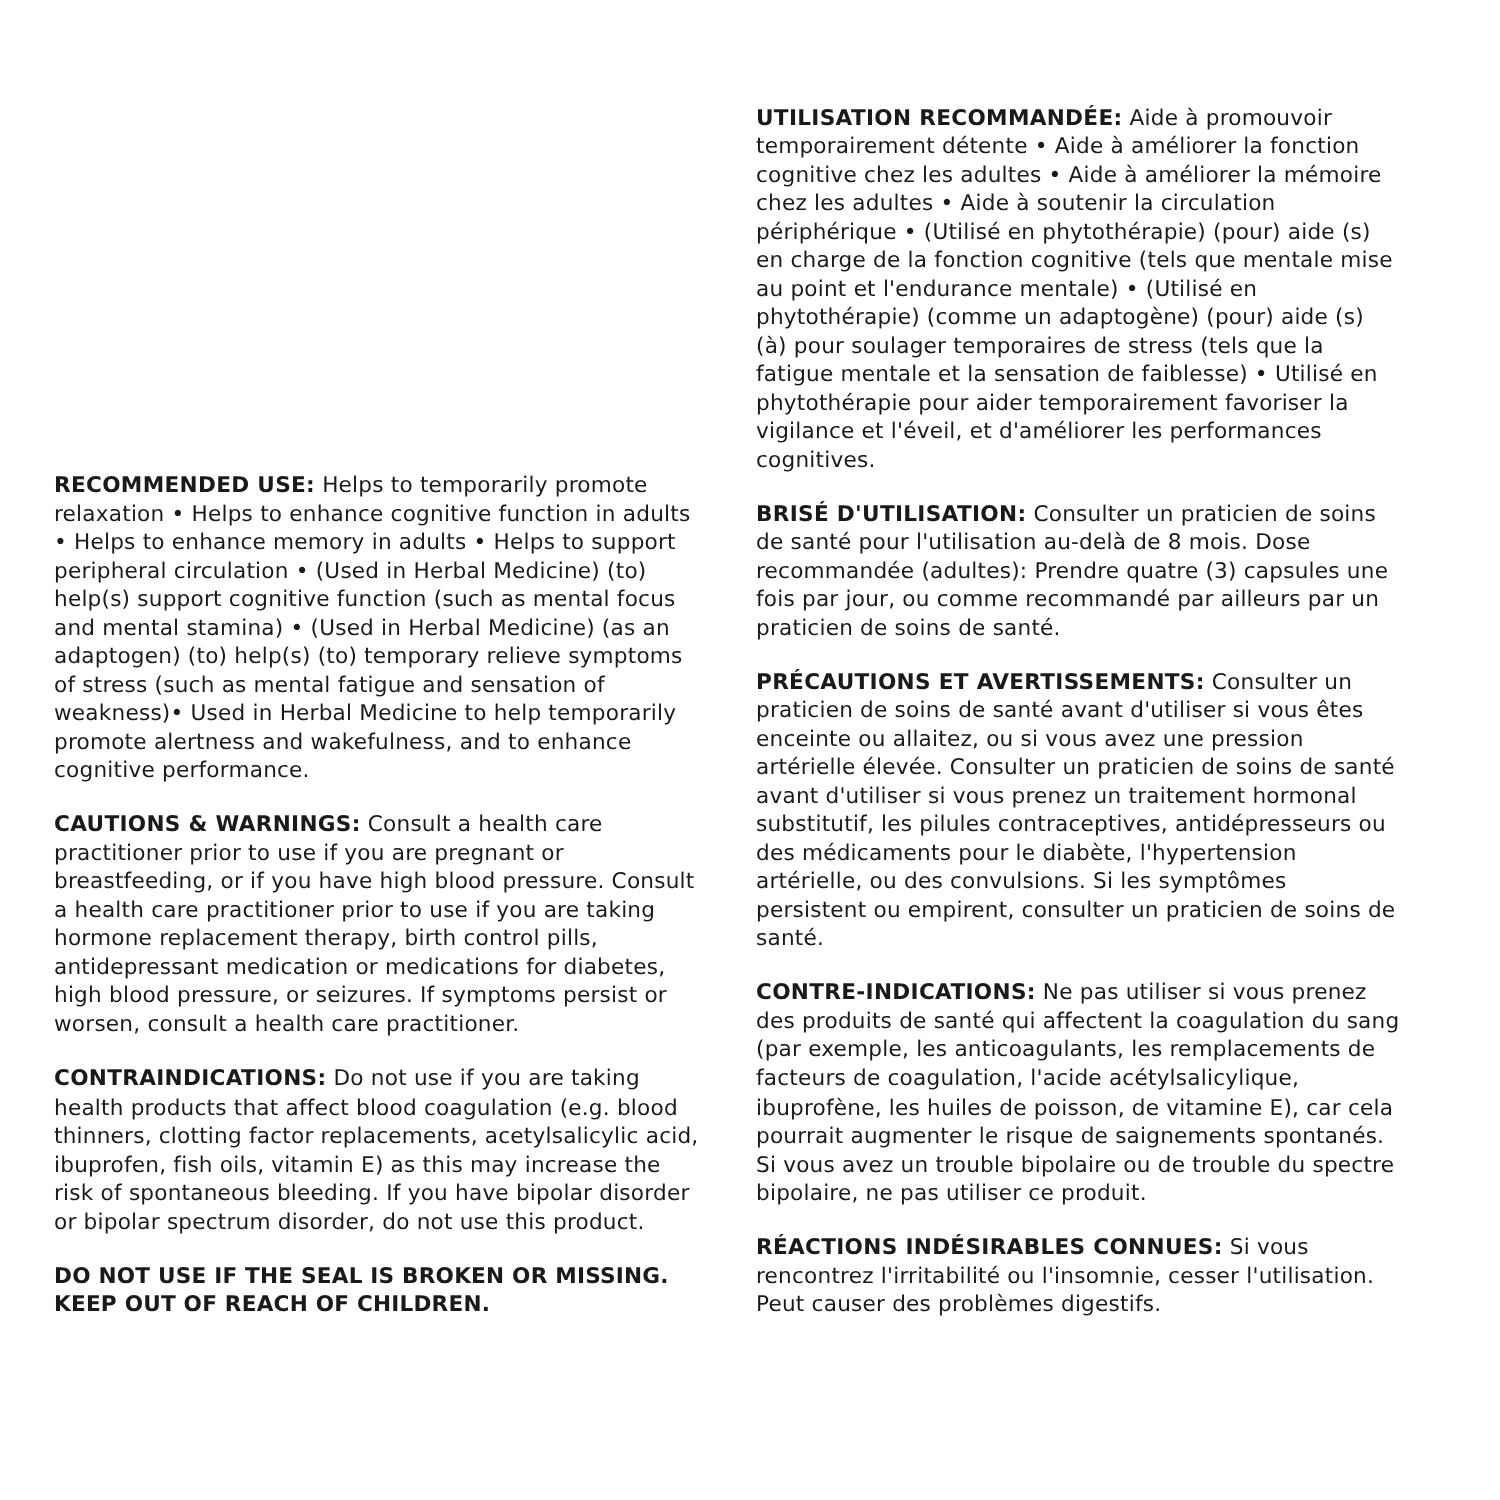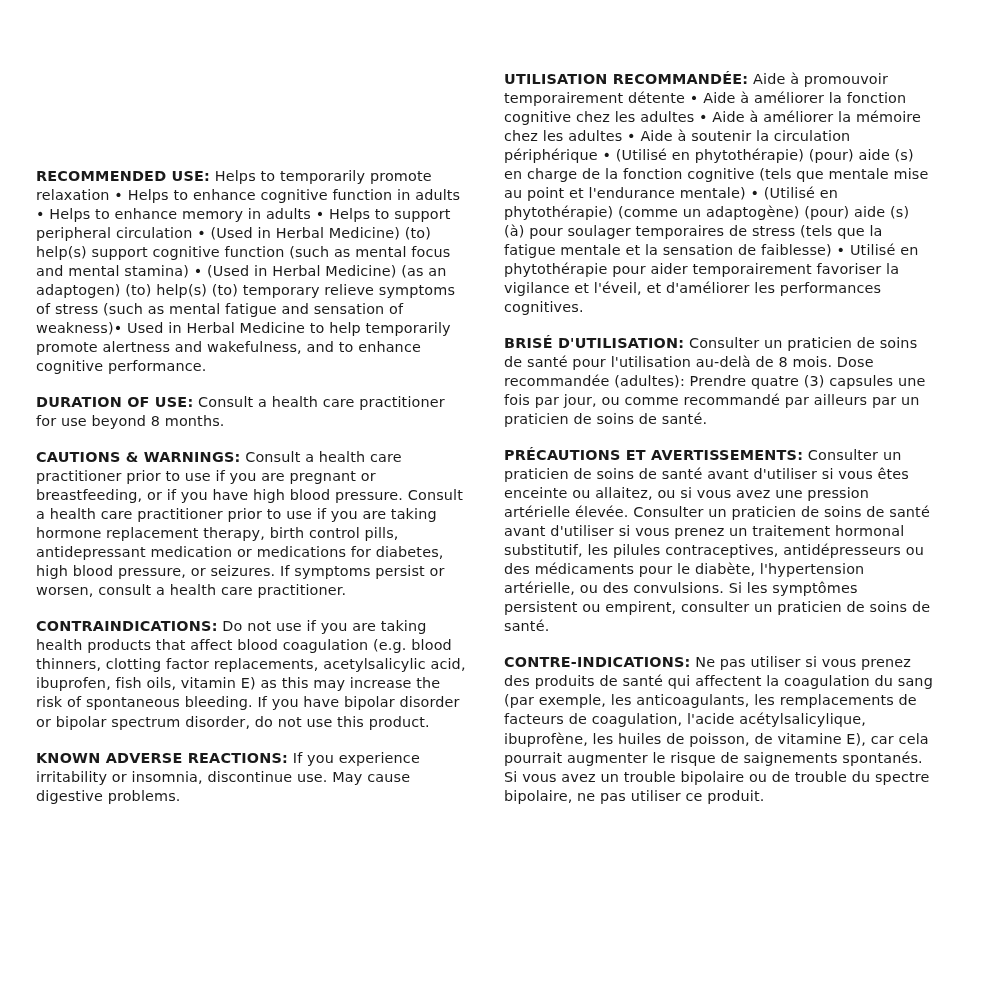--- a/index.html
+++ b/index.html
@@ -62,37 +62,32 @@
 
 <div class="label">
   <div class="columns">
 
     <div class="col col-left">
 
       <p class="block">
         <span class="hdr">RECOMMENDED USE:</span><span class="body-text"> Helps to temporarily promote relaxation • Helps to enhance cognitive function in adults • Helps to enhance memory in adults • Helps to support peripheral circulation • (Used in Herbal Medicine) (to) help(s) support cognitive function (such as mental focus and mental stamina) • (Used in Herbal Medicine) (as an adaptogen) (to) help(s) (to) temporary relieve symptoms of stress (such as mental fatigue and sensation of weakness)• Used in Herbal Medicine to help temporarily promote alertness and wakefulness, and to enhance cognitive performance.</span>
       </p>
 
-      <p class="block">
-        <span class="hdr">DURATION OF USE:</span><span class="body-text"> Consult a health care practitioner for use beyond 8 months.</span>
-      </p>
 
 
       <p class="block">
         <span class="hdr">CAUTIONS &amp; WARNINGS:</span><span class="body-text"> Consult a health care practitioner prior to use if you are pregnant or breastfeeding, or if you have high blood pressure. Consult a health care practitioner prior to use if you are taking hormone replacement therapy, birth control pills, antidepressant medication or medications for diabetes, high blood pressure, or seizures. If symptoms persist or worsen, consult a health care practitioner.</span>
       </p>
 
       <p class="block">
         <span class="hdr">CONTRAINDICATIONS:</span><span class="body-text"> Do not use if you are taking health products that affect blood coagulation (e.g. blood thinners, clotting factor replacements, acetylsalicylic acid, ibuprofen, fish oils, vitamin E) as this may increase the risk of spontaneous bleeding. If you have bipolar disorder or bipolar spectrum disorder, do not use this product.</span>
       </p>
 
-      <p class="block">
-        <span class="hdr">KNOWN ADVERSE REACTIONS:</span><span class="body-text"> If you experience irritability or insomnia, discontinue use. May cause digestive problems.</span>
-      </p>
 
+      <p class="block allbold">DO NOT USE IF THE SEAL IS BROKEN OR MISSING. KEEP OUT OF REACH OF CHILDREN.</p>
 
     </div>
 
     <div class="col col-right">
 
       <p class="block">
         <span class="hdr">UTILISATION RECOMMANDÉE:</span><span class="body-text"> Aide à promouvoir temporairement détente • Aide à améliorer la fonction cognitive chez les adultes • Aide à améliorer la mémoire chez les adultes • Aide à soutenir la circulation périphérique • (Utilisé en phytothérapie) (pour) aide (s) en charge de la fonction cognitive (tels que mentale mise au point et l'endurance mentale) • (Utilisé en phytothérapie) (comme un adaptogène) (pour) aide (s) (à) pour soulager temporaires de stress (tels que la fatigue mentale et la sensation de faiblesse) • Utilisé en phytothérapie pour aider temporairement favoriser la vigilance et l'éveil, et d'améliorer les performances cognitives.</span>
       </p>
 
       <p class="block">
@@ -100,18 +95,21 @@
       </p>
 
       <p class="block">
         <span class="hdr">PRÉCAUTIONS ET AVERTISSEMENTS:</span><span class="body-text"> Consulter un praticien de soins de santé avant d'utiliser si vous êtes enceinte ou allaitez, ou si vous avez une pression artérielle élevée. Consulter un praticien de soins de santé avant d'utiliser si vous prenez un traitement hormonal substitutif, les pilules contraceptives, antidépresseurs ou des médicaments pour le diabète, l'hypertension artérielle, ou des convulsions. Si les symptômes persistent ou empirent, consulter un praticien de soins de santé.</span>
       </p>
 
       <p class="block">
         <span class="hdr">CONTRE-INDICATIONS:</span><span class="body-text"> Ne pas utiliser si vous prenez des produits de santé qui affectent la coagulation du sang (par exemple, les anticoagulants, les remplacements de facteurs de coagulation, l'acide acétylsalicylique, ibuprofène, les huiles de poisson, de vitamine E), car cela pourrait augmenter le risque de saignements spontanés. Si vous avez un trouble bipolaire ou de trouble du spectre bipolaire, ne pas utiliser ce produit.</span>
       </p>
 
+      <p class="block">
+        <span class="hdr">RÉACTIONS INDÉSIRABLES CONNUES:</span><span class="body-text"> Si vous rencontrez l'irritabilité ou l'insomnie, cesser l'utilisation. Peut causer des problèmes digestifs.</span>
+      </p>
 
 
     </div>
 
   </div>
 </div>
 
 </body></html>

